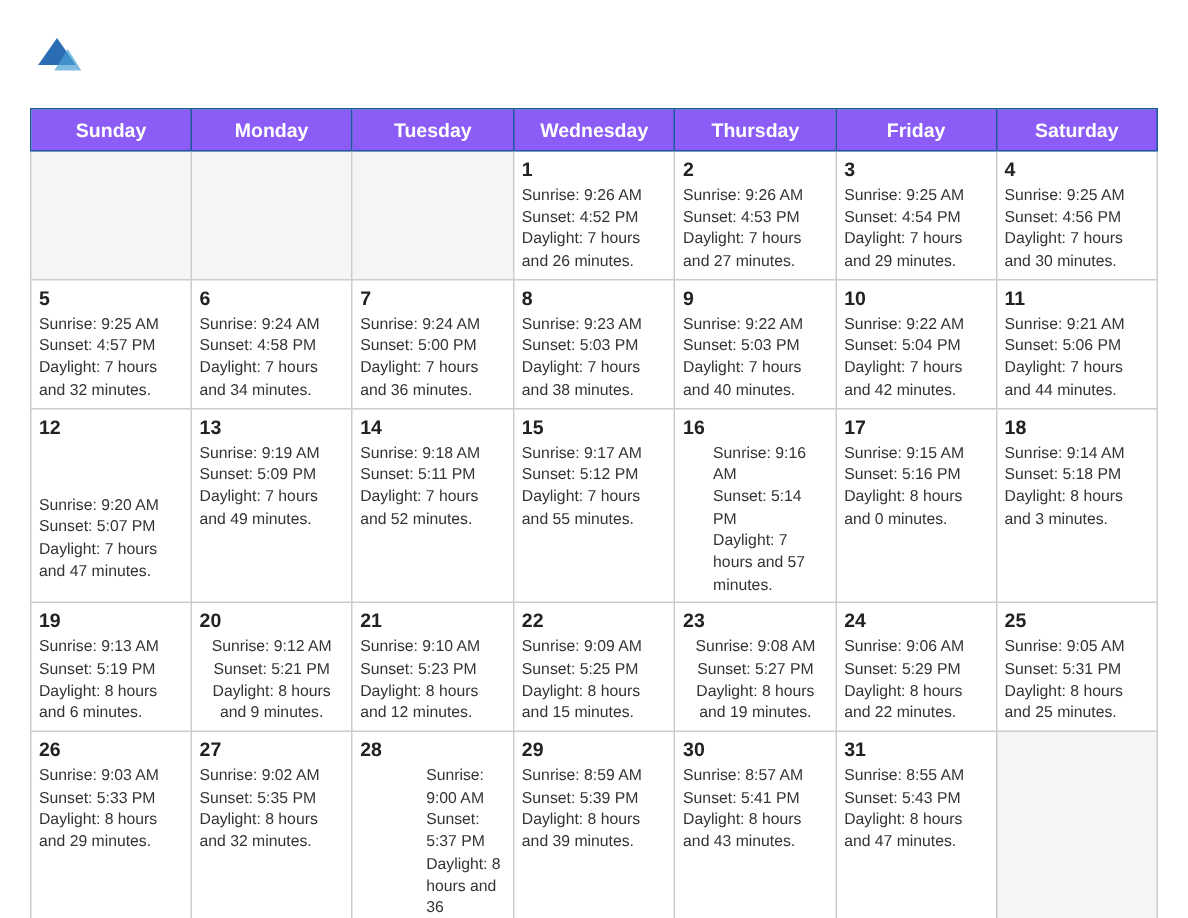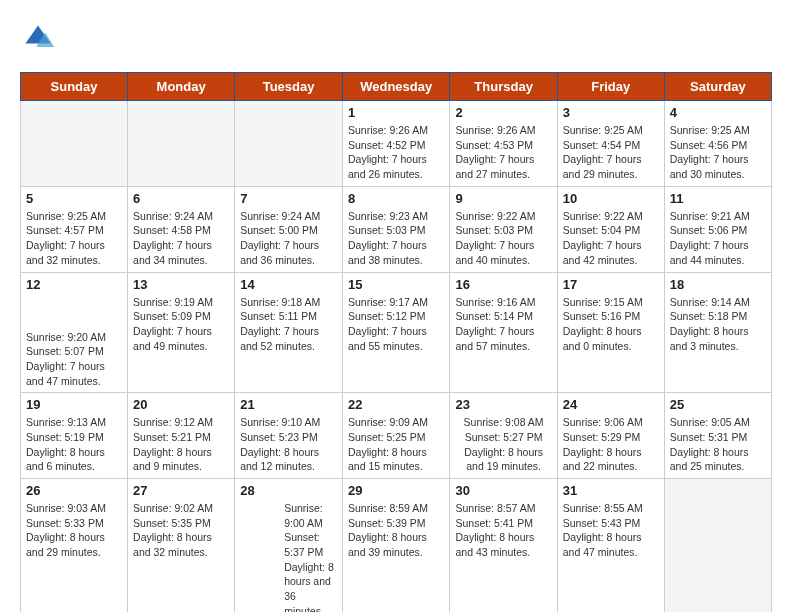--- a/index.html
+++ b/index.html
@@ -45,21 +45,21 @@
     .title-block p {
       font-size: 16px;
       color: #444;
     }
     .calendar {
       width: 100%;
       border-collapse: collapse;
       font-size: 11px;
     }
     .calendar thead tr th {
-      background: #c2410c;
+      background: #8b5cf6;
       color: #fff;
       padding: 6px 4px;
       text-align: center;
       font-size: 13px;
       font-weight: bold;
       border: 1px solid #1a5a9a;
     }
     .calendar tbody tr td {
       border: 1px solid #ccc;
       vertical-align: top;
@@ -209,21 +209,21 @@
 Daylight: 7 hours and 52 minutes.</div>
         </td>
         <td>
           <div class="day-num">15</div>
           <div class="day-info" style="white-space: pre-line;">Sunrise: 9:17 AM
 Sunset: 5:12 PM
 Daylight: 7 hours and 55 minutes.</div>
         </td>
         <td>
           <div class="day-num">16</div>
-          <div class="day-info" style="white-space: pre-line;">Sunrise: 9:16 AM
+          <div class="day-info" style="white-space: pre-line; margin-left: 20px;">Sunrise: 9:16 AM
 Sunset: 5:14 PM
 Daylight: 7 hours and 57 minutes.</div>
         </td>
         <td>
           <div class="day-num">17</div>
           <div class="day-info" style="white-space: pre-line;">Sunrise: 9:15 AM
 Sunset: 5:16 PM
 Daylight: 8 hours and 0 minutes.</div>
         </td>
         <td>
@@ -235,21 +235,21 @@
       </tr>
       <tr>
         <td>
           <div class="day-num">19</div>
           <div class="day-info" style="white-space: pre-line;">Sunrise: 9:13 AM
 Sunset: 5:19 PM
 Daylight: 8 hours and 6 minutes.</div>
         </td>
         <td>
           <div class="day-num">20</div>
-          <div class="day-info" style="white-space: pre-line;">Sunrise: 9:12 AM
+          <div class="day-info" style="white-space: pre-line; text-align: center;">Sunrise: 9:12 AM
 Sunset: 5:21 PM
 Daylight: 8 hours and 9 minutes.</div>
         </td>
         <td>
           <div class="day-num">21</div>
           <div class="day-info" style="white-space: pre-line;">Sunrise: 9:10 AM
 Sunset: 5:23 PM
 Daylight: 8 hours and 12 minutes.</div>
         </td>
         <td>

